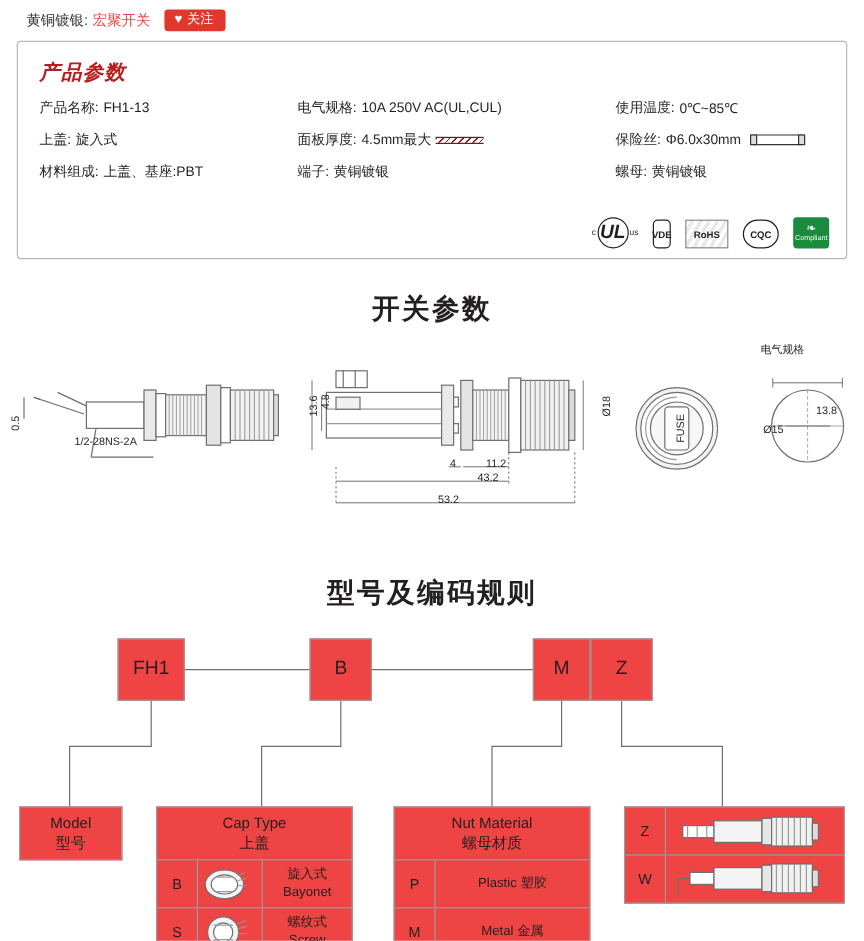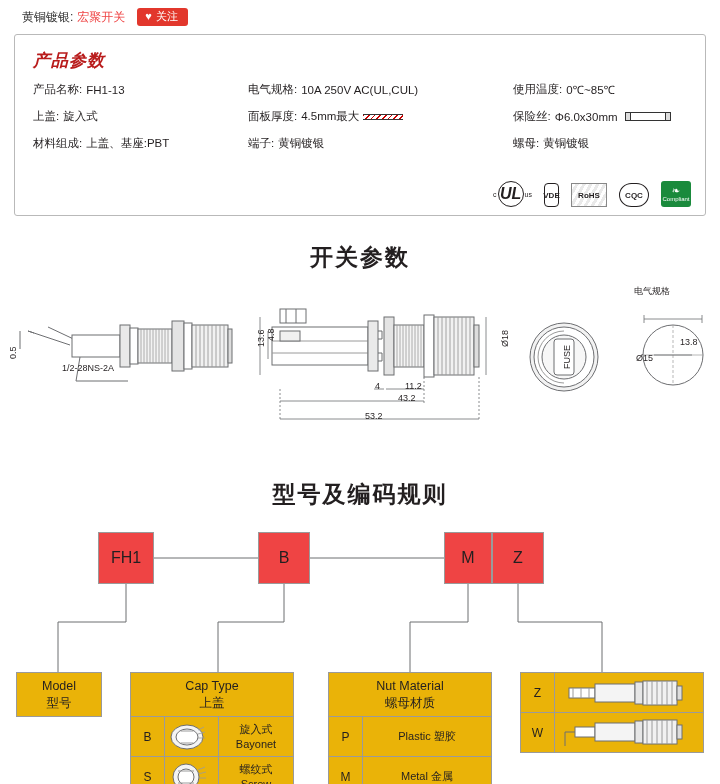--- a/index.html
+++ b/index.html
@@ -169,21 +169,21 @@
     display: flex; align-items: center; justify-content: center;
     font-size: 16px;
     color: #231f20;
   }
   .coding svg.connectors { position: absolute; left: 0; top: 0; }
 
   .legend-table {
     position: absolute;
     border-collapse: collapse;
     font-size: 12px;
-    background: #eab308;
+    background: #ef4444;
   }
   .legend-table td, .legend-table th {
     border: 1px solid #9a9a9a;
     text-align: center;
     color: #231f20;
     font-weight: normal;
     padding: 0;
   }
   .legend-head { height: 44px; font-size: 12.5px; line-height: 1.35; }
   .legend-row { height: 40px; }

